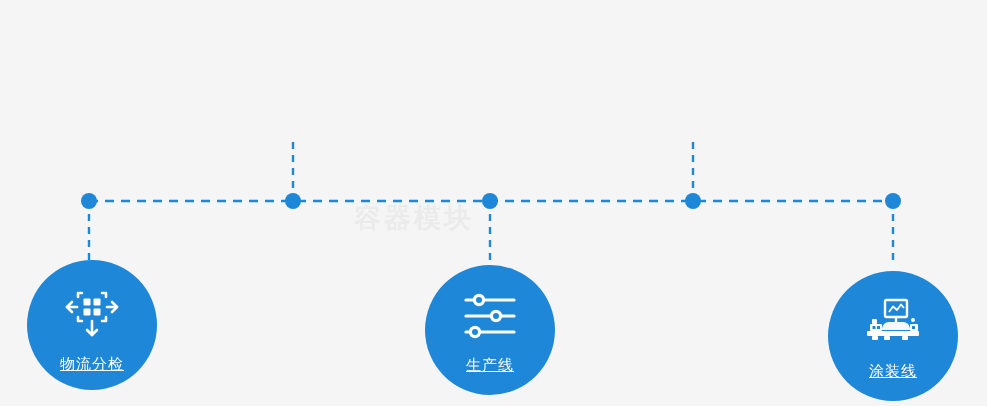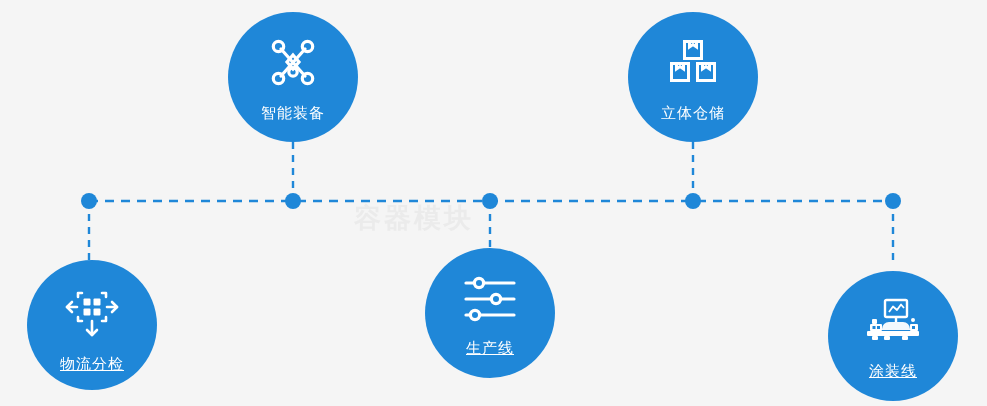--- a/index.html
+++ b/index.html
@@ -86,53 +86,21 @@
     <line x1="893" y1="201" x2="893" y2="262" stroke="#1f87d8" stroke-width="2.4" stroke-dasharray="7 6"></line>
     <circle cx="89" cy="201" r="8" fill="#1f87d8"></circle>
     <circle cx="293" cy="201" r="8" fill="#1f87d8"></circle>
     <circle cx="490" cy="201" r="8" fill="#1f87d8"></circle>
     <circle cx="693" cy="201" r="8" fill="#1f87d8"></circle>
     <circle cx="893" cy="201" r="8" fill="#1f87d8"></circle>
   </svg>
 
   <div class="watermark">容器模块</div>
 
-  <div class="node-circle size-top" style="left:228px; top:12px;">
-    <span class="node-icon">
-      <svg width="54" height="54" viewBox="0 0 54 54" xmlns="http://www.w3.org/2000/svg">
-        <g fill="none" stroke="#ffffff" stroke-width="3.2" stroke-linecap="round">
-          <line x1="15" y1="13" x2="39" y2="40"></line>
-          <line x1="39" y1="13" x2="15" y2="40"></line>
-          <path d="M27 19 L33 26 L27 33 L21 26 Z"></path>
-          <circle cx="12.5" cy="10.5" r="5.2"></circle>
-          <circle cx="41.5" cy="10.5" r="5.2"></circle>
-          <circle cx="12.5" cy="42.5" r="5.2"></circle>
-          <circle cx="41.5" cy="42.5" r="5.2"></circle>
-          <circle cx="27" cy="36" r="4.2"></circle>
-        </g>
-      </svg>
-    </span>
-    <span class="node-label">智能装备</span>
-  </div>
 
-  <div class="node-circle size-top" style="left:628px; top:12px;">
-    <span class="node-icon">
-      <svg width="54" height="54" viewBox="0 0 54 54" xmlns="http://www.w3.org/2000/svg">
-        <g fill="none" stroke="#ffffff" stroke-width="3" stroke-linejoin="miter">
-          <rect x="18.5" y="5.5" width="17" height="17"></rect>
-          <polyline points="23.5,5.5 23.5,11 27,8.6 30.5,11 30.5,5.5"></polyline>
-          <rect x="5.5" y="27.5" width="17" height="17"></rect>
-          <polyline points="10.5,27.5 10.5,33 14,30.6 17.5,33 17.5,27.5"></polyline>
-          <rect x="31.5" y="27.5" width="17" height="17"></rect>
-          <polyline points="36.5,27.5 36.5,33 40,30.6 43.5,33 43.5,27.5"></polyline>
-        </g>
-      </svg>
-    </span>
-    <span class="node-label">立体仓储</span>
-  </div>
 
   <div class="node-circle size-bottom" style="left:27px; top:260px;">
     <span class="node-icon">
       <svg width="56" height="52" viewBox="0 0 56 52" xmlns="http://www.w3.org/2000/svg">
         <g fill="none" stroke="#ffffff" stroke-width="2.6" stroke-linecap="round" stroke-linejoin="round">
           <polyline points="18,6 14,6 14,10"></polyline>
           <polyline points="38,6 42,6 42,10"></polyline>
           <polyline points="18,34 14,34 14,30"></polyline>
           <polyline points="38,34 42,34 42,30"></polyline>
           <line x1="3" y1="20" x2="13" y2="20"></line>
@@ -146,21 +114,21 @@
           <rect x="19.5" y="11.5" width="7" height="7" rx="1"></rect>
           <rect x="29.5" y="11.5" width="7" height="7" rx="1"></rect>
           <rect x="19.5" y="21.5" width="7" height="7" rx="1"></rect>
           <rect x="29.5" y="21.5" width="7" height="7" rx="1"></rect>
         </g>
       </svg>
     </span>
     <span class="node-label">物流分检</span>
   </div>
 
-  <div class="node-circle size-bottom" style="left:425px; top:248px;">
+  <div class="node-circle size-bottom" style="left:425px; top:265px;">
     <span class="node-icon">
       <svg width="56" height="48" viewBox="0 0 56 48" xmlns="http://www.w3.org/2000/svg">
         <g stroke="#ffffff" stroke-width="3.2" stroke-linecap="round" fill="none">
           <line x1="4" y1="8" x2="52" y2="8"></line>
           <line x1="4" y1="24" x2="52" y2="24"></line>
           <line x1="4" y1="40" x2="52" y2="40"></line>
         </g>
         <g fill="#1f87d8" stroke="#ffffff" stroke-width="3.2">
           <circle cx="17" cy="8" r="4.6"></circle>
           <circle cx="34" cy="24" r="4.6"></circle>

